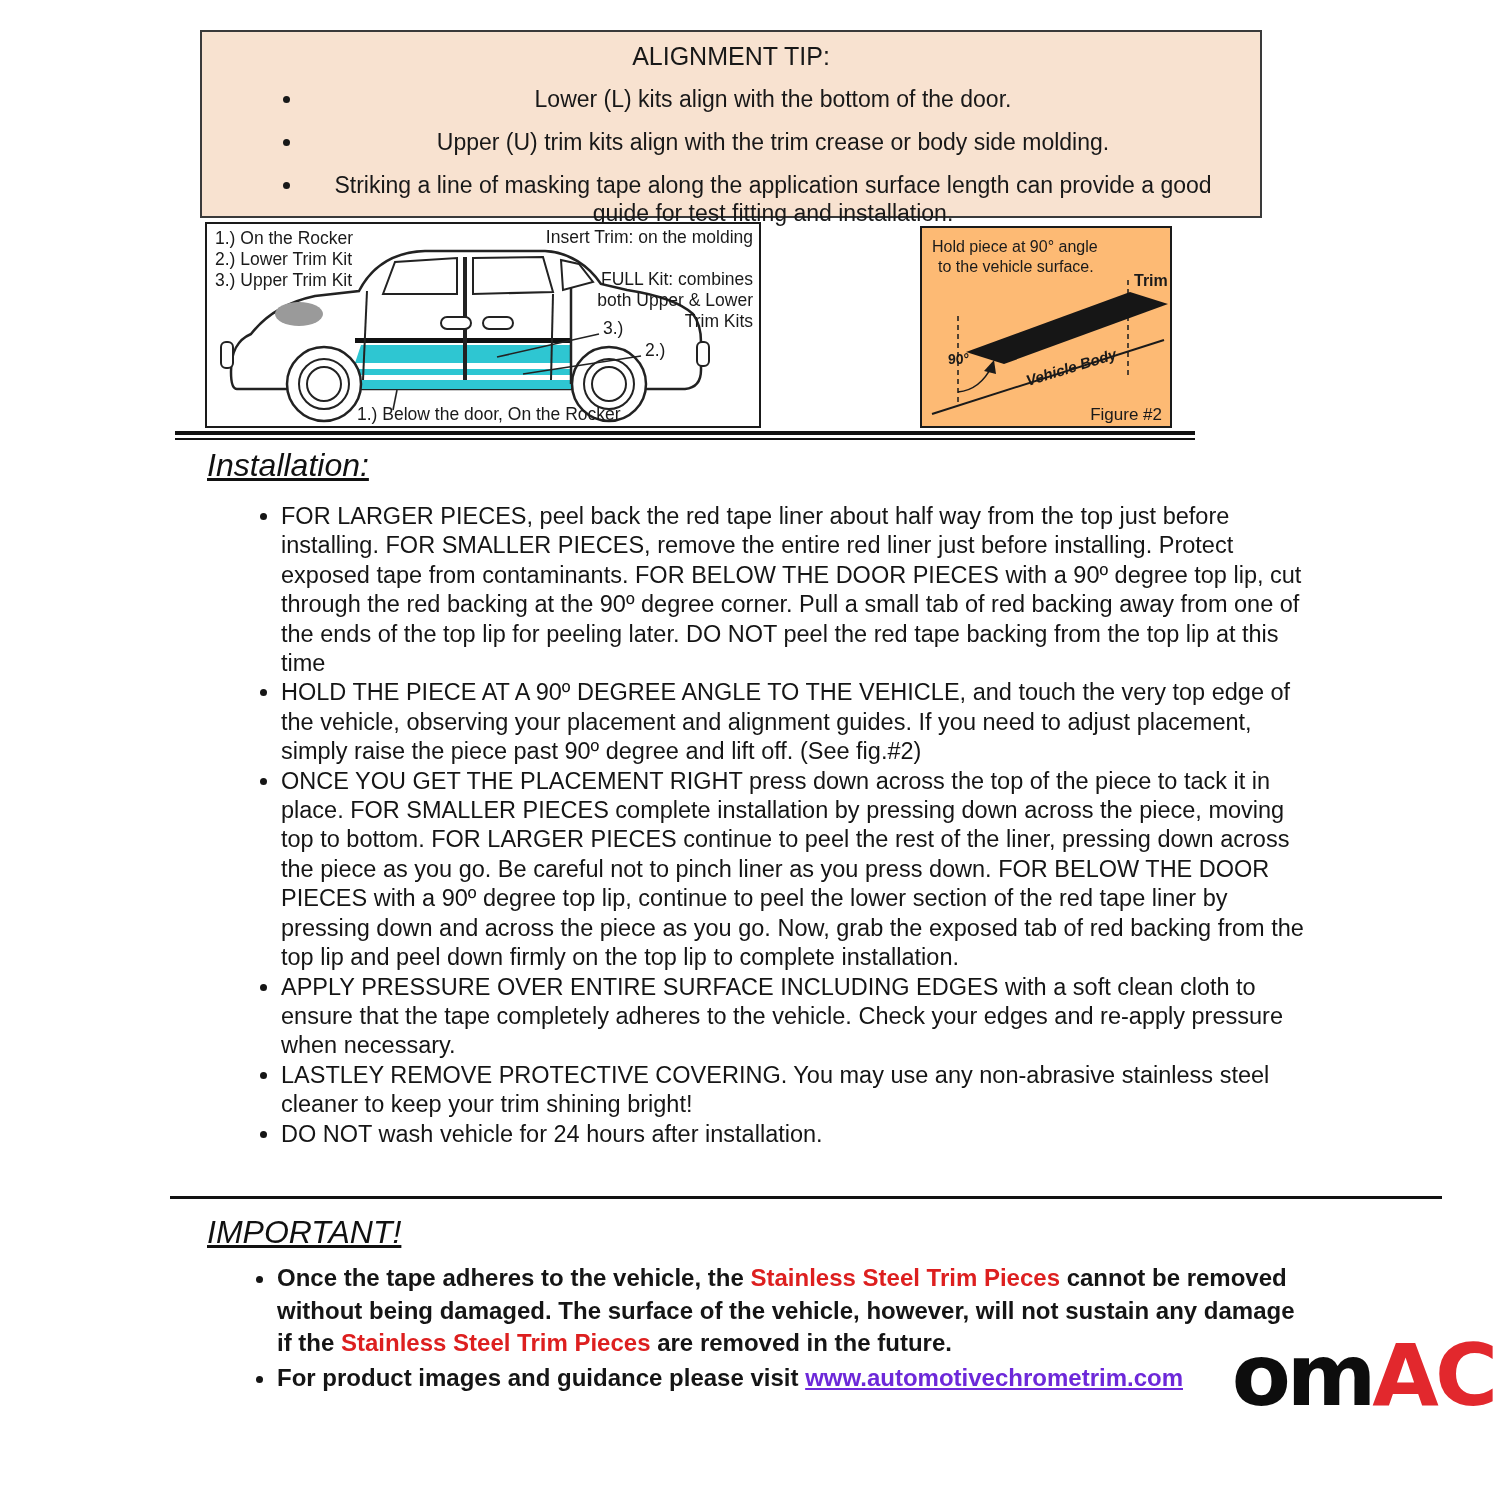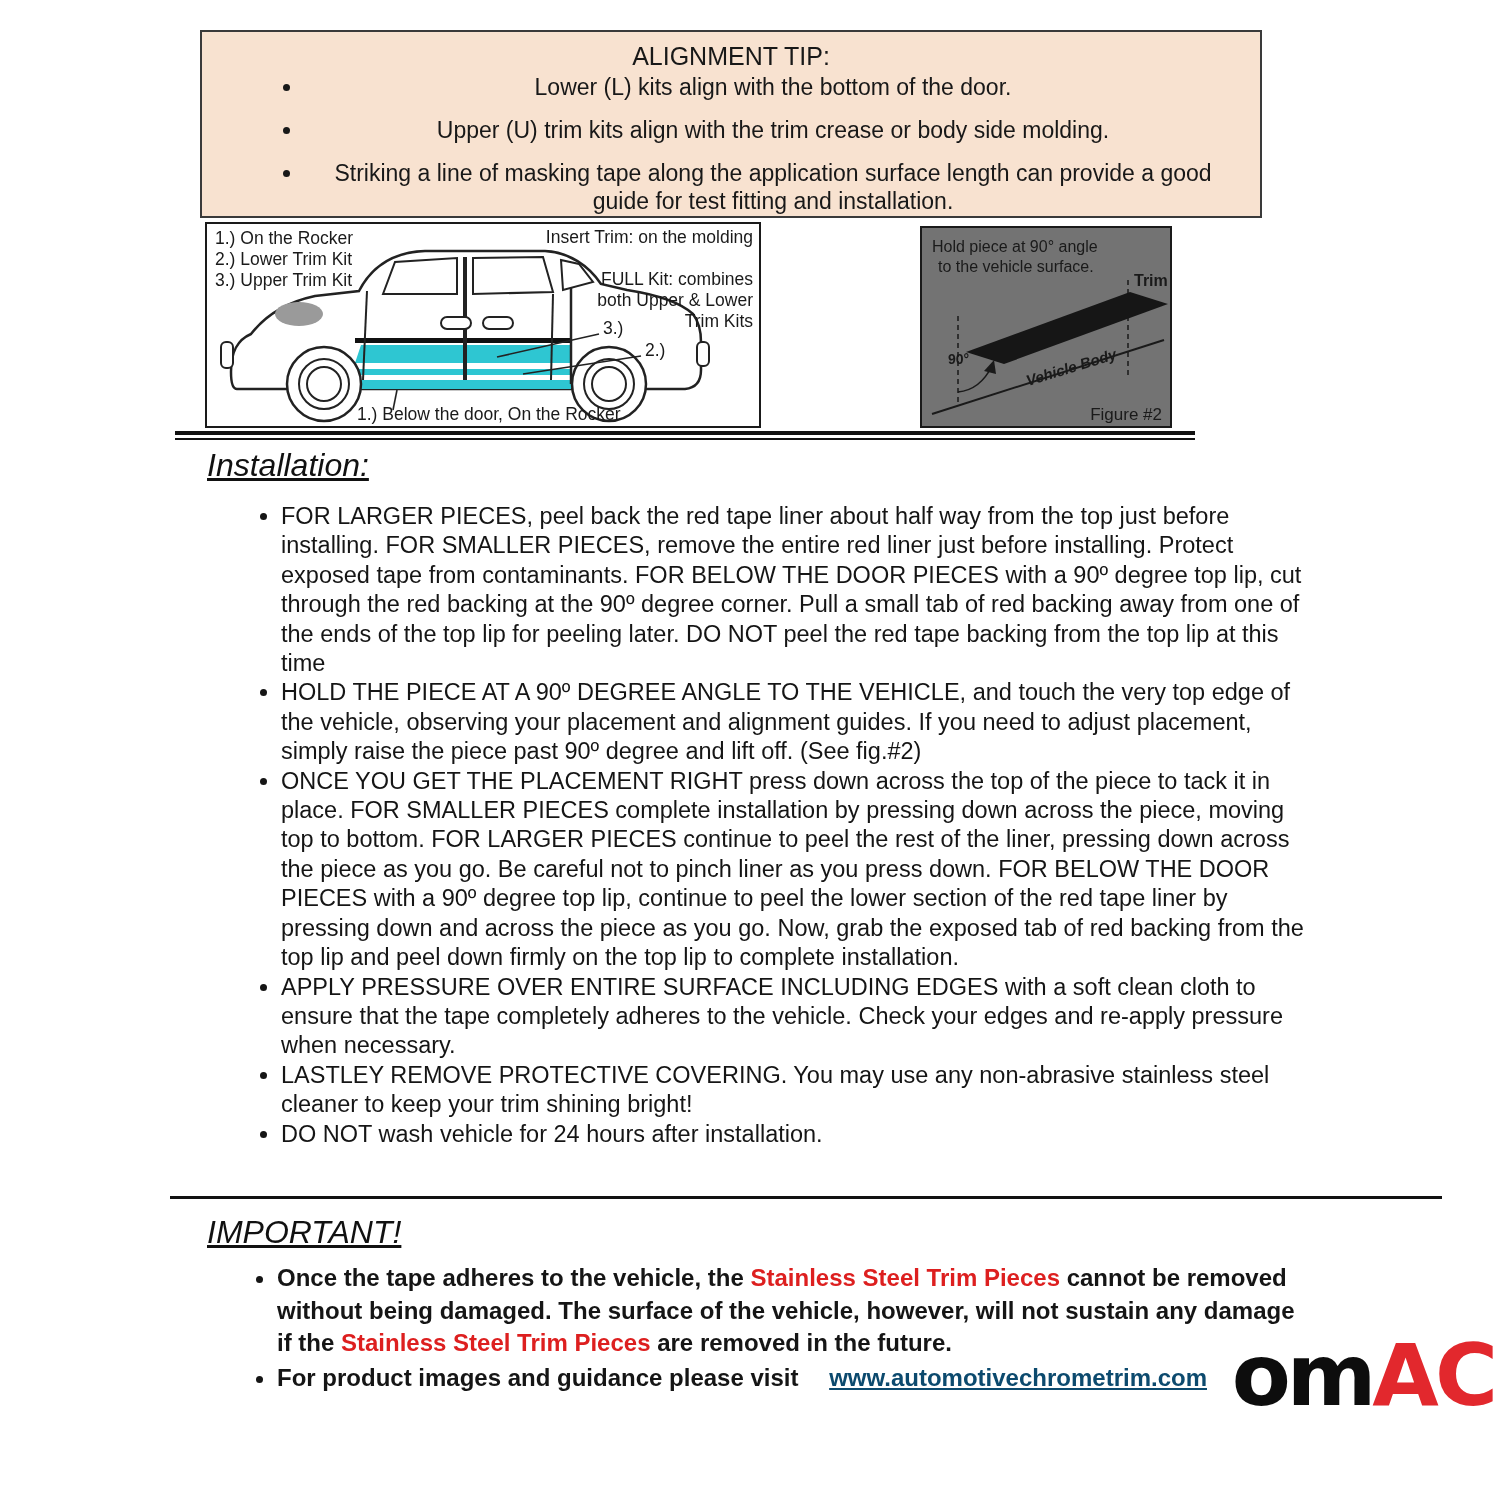--- a/index.html
+++ b/index.html
@@ -1,45 +1,45 @@
 <!DOCTYPE html>
 <html><head>
 <meta charset="utf-8">
 <style>
   html,body{margin:0;padding:0;}
   body{width:1500px;height:1500px;background:#ffffff;font-family:"Liberation Sans",sans-serif;color:#111;position:relative;overflow:hidden;}
 
   
   .tip-box{position:absolute;left:200px;top:30px;width:1062px;height:188px;background:#f8e2d0;border:2px solid #3a3a3a;box-sizing:border-box;padding:10px 18px;text-align:center;}
   .tip-title{font-size:25px;color:#181818;}
-  .tip-list{margin:2px 0 0 0;padding-left:84px;list-style:disc;}
+  .tip-list{margin:14px 0 0 0;padding-left:84px;list-style:disc;}
   .tip-list li{font-size:23px;line-height:28px;margin-bottom:15px;color:#181818;}
 
   
   .car-box{position:absolute;left:205px;top:222px;width:556px;height:206px;border:2px solid #1a1a1a;box-sizing:border-box;background:#fff;text-align:right;}
-  .fig2-box{position:absolute;left:920px;top:226px;width:252px;height:202px;border:2px solid #1a1a1a;box-sizing:border-box;background:#737373;}
+  .fig2-box{position:absolute;left:920px;top:226px;width:252px;height:202px;border:2px solid #1a1a1a;box-sizing:border-box;background:#fdba74;}
   svg text{font-family:"Liberation Sans",sans-serif;fill:#1a1a1a;}
 
   .rule-1{position:absolute;left:175px;top:431px;width:1020px;height:3px;border-top:4px solid #111;border-bottom:2px solid #111;box-sizing:content-box;}
   .rule-2{position:absolute;left:170px;top:1196px;width:1272px;height:3px;background:#111;}
 
   
   .section-heading{position:absolute;font-size:32px;font-style:italic;text-decoration:underline;color:#111;}
   .installation-heading{left:207px;top:447px;}
   .important-heading{left:207px;top:1214px;text-decoration:underline;}
 
   .install-list{position:absolute;left:233px;top:498px;width:1036px;margin:4px;padding-left:44px;list-style:disc;}
   .install-list li{font-size:23.5px;line-height:29.4px;margin:0;color:#151515;}
 
   .important-list{position:absolute;left:233px;top:1262px;width:1024px;margin:0;padding-left:44px;list-style:disc;}
   .important-list li{font-size:24px;line-height:32.5px;font-weight:bold;color:#151515;margin-bottom:2px;}
 
   .seg-b{font-weight:bold;}
   .seg-r{font-weight:bold;color:#dd1f1f;margin-top:21px;}
-  .seg-link{font-weight:bold;color:#0c4a6e;text-decoration:underline;cursor:pointer;margin-left:24px;}
+  .seg-link{font-weight:bold;color:#6d28d9;text-decoration:underline;cursor:pointer;}
 
   
   .logo{position:absolute;right:6px;top:1330px;font-family:"DejaVu Sans",sans-serif;font-weight:bold;font-size:86px;line-height:90px;letter-spacing:-4px;white-space:nowrap;}
   .logo-black{color:#0d0d0d;}
   .logo-red{color:#e2282d;}
 </style>
 </head>
 <body>
 
 <div class="tip-box">

